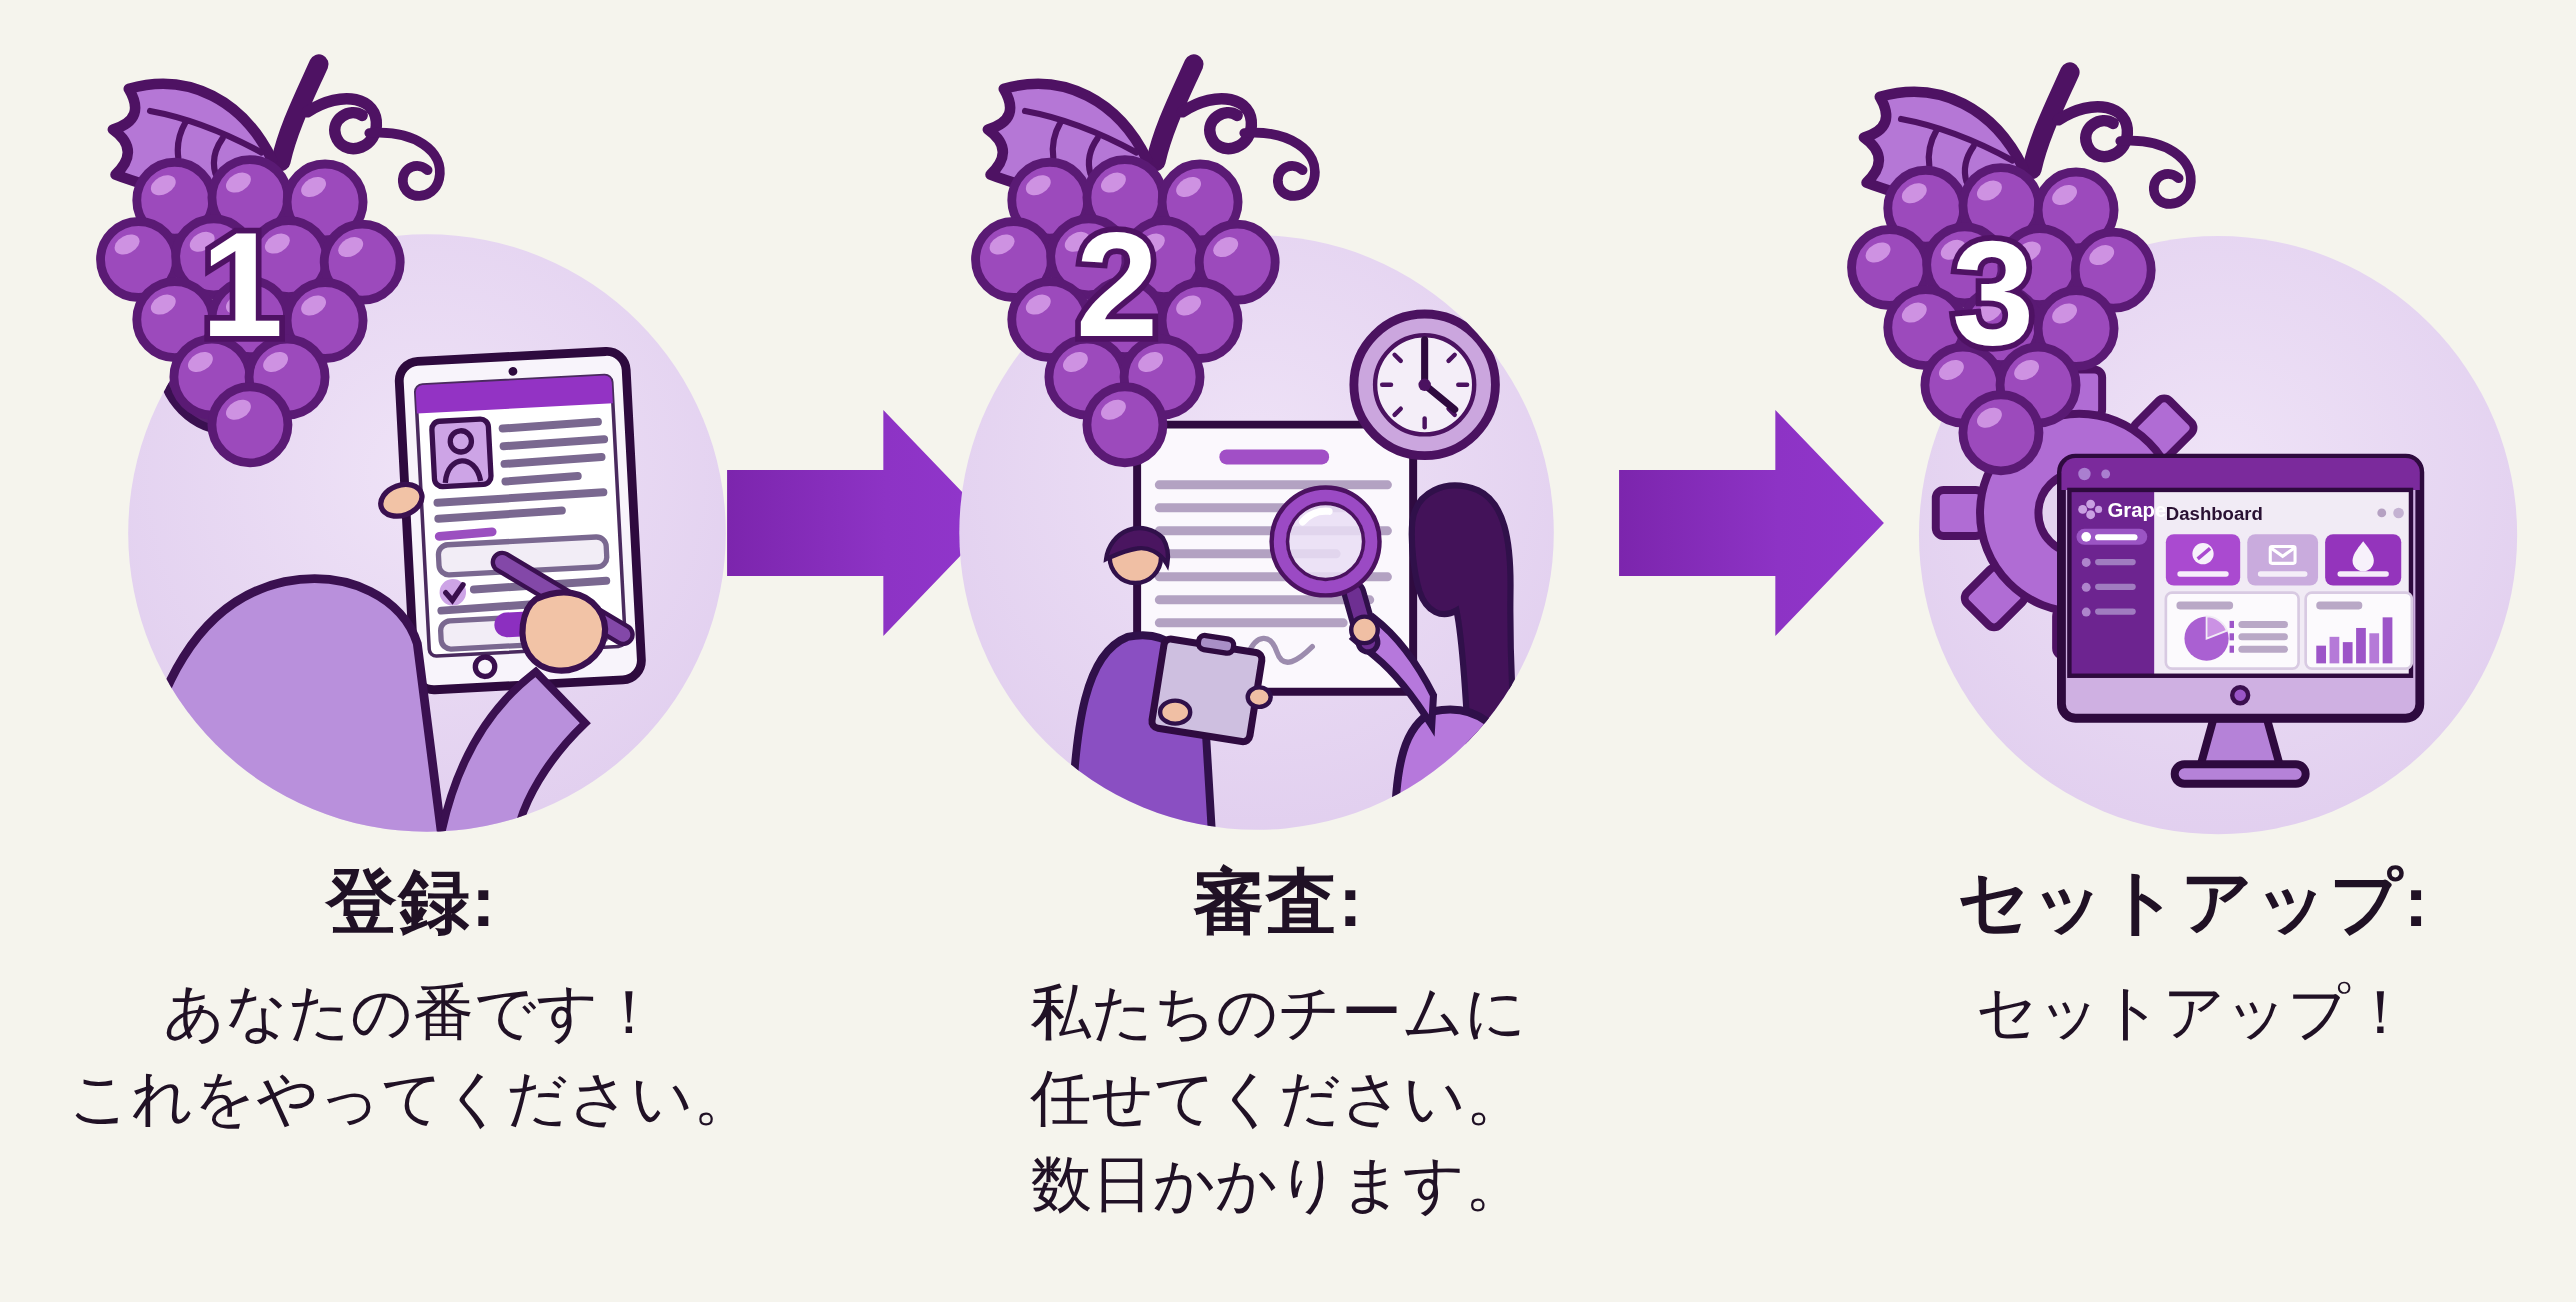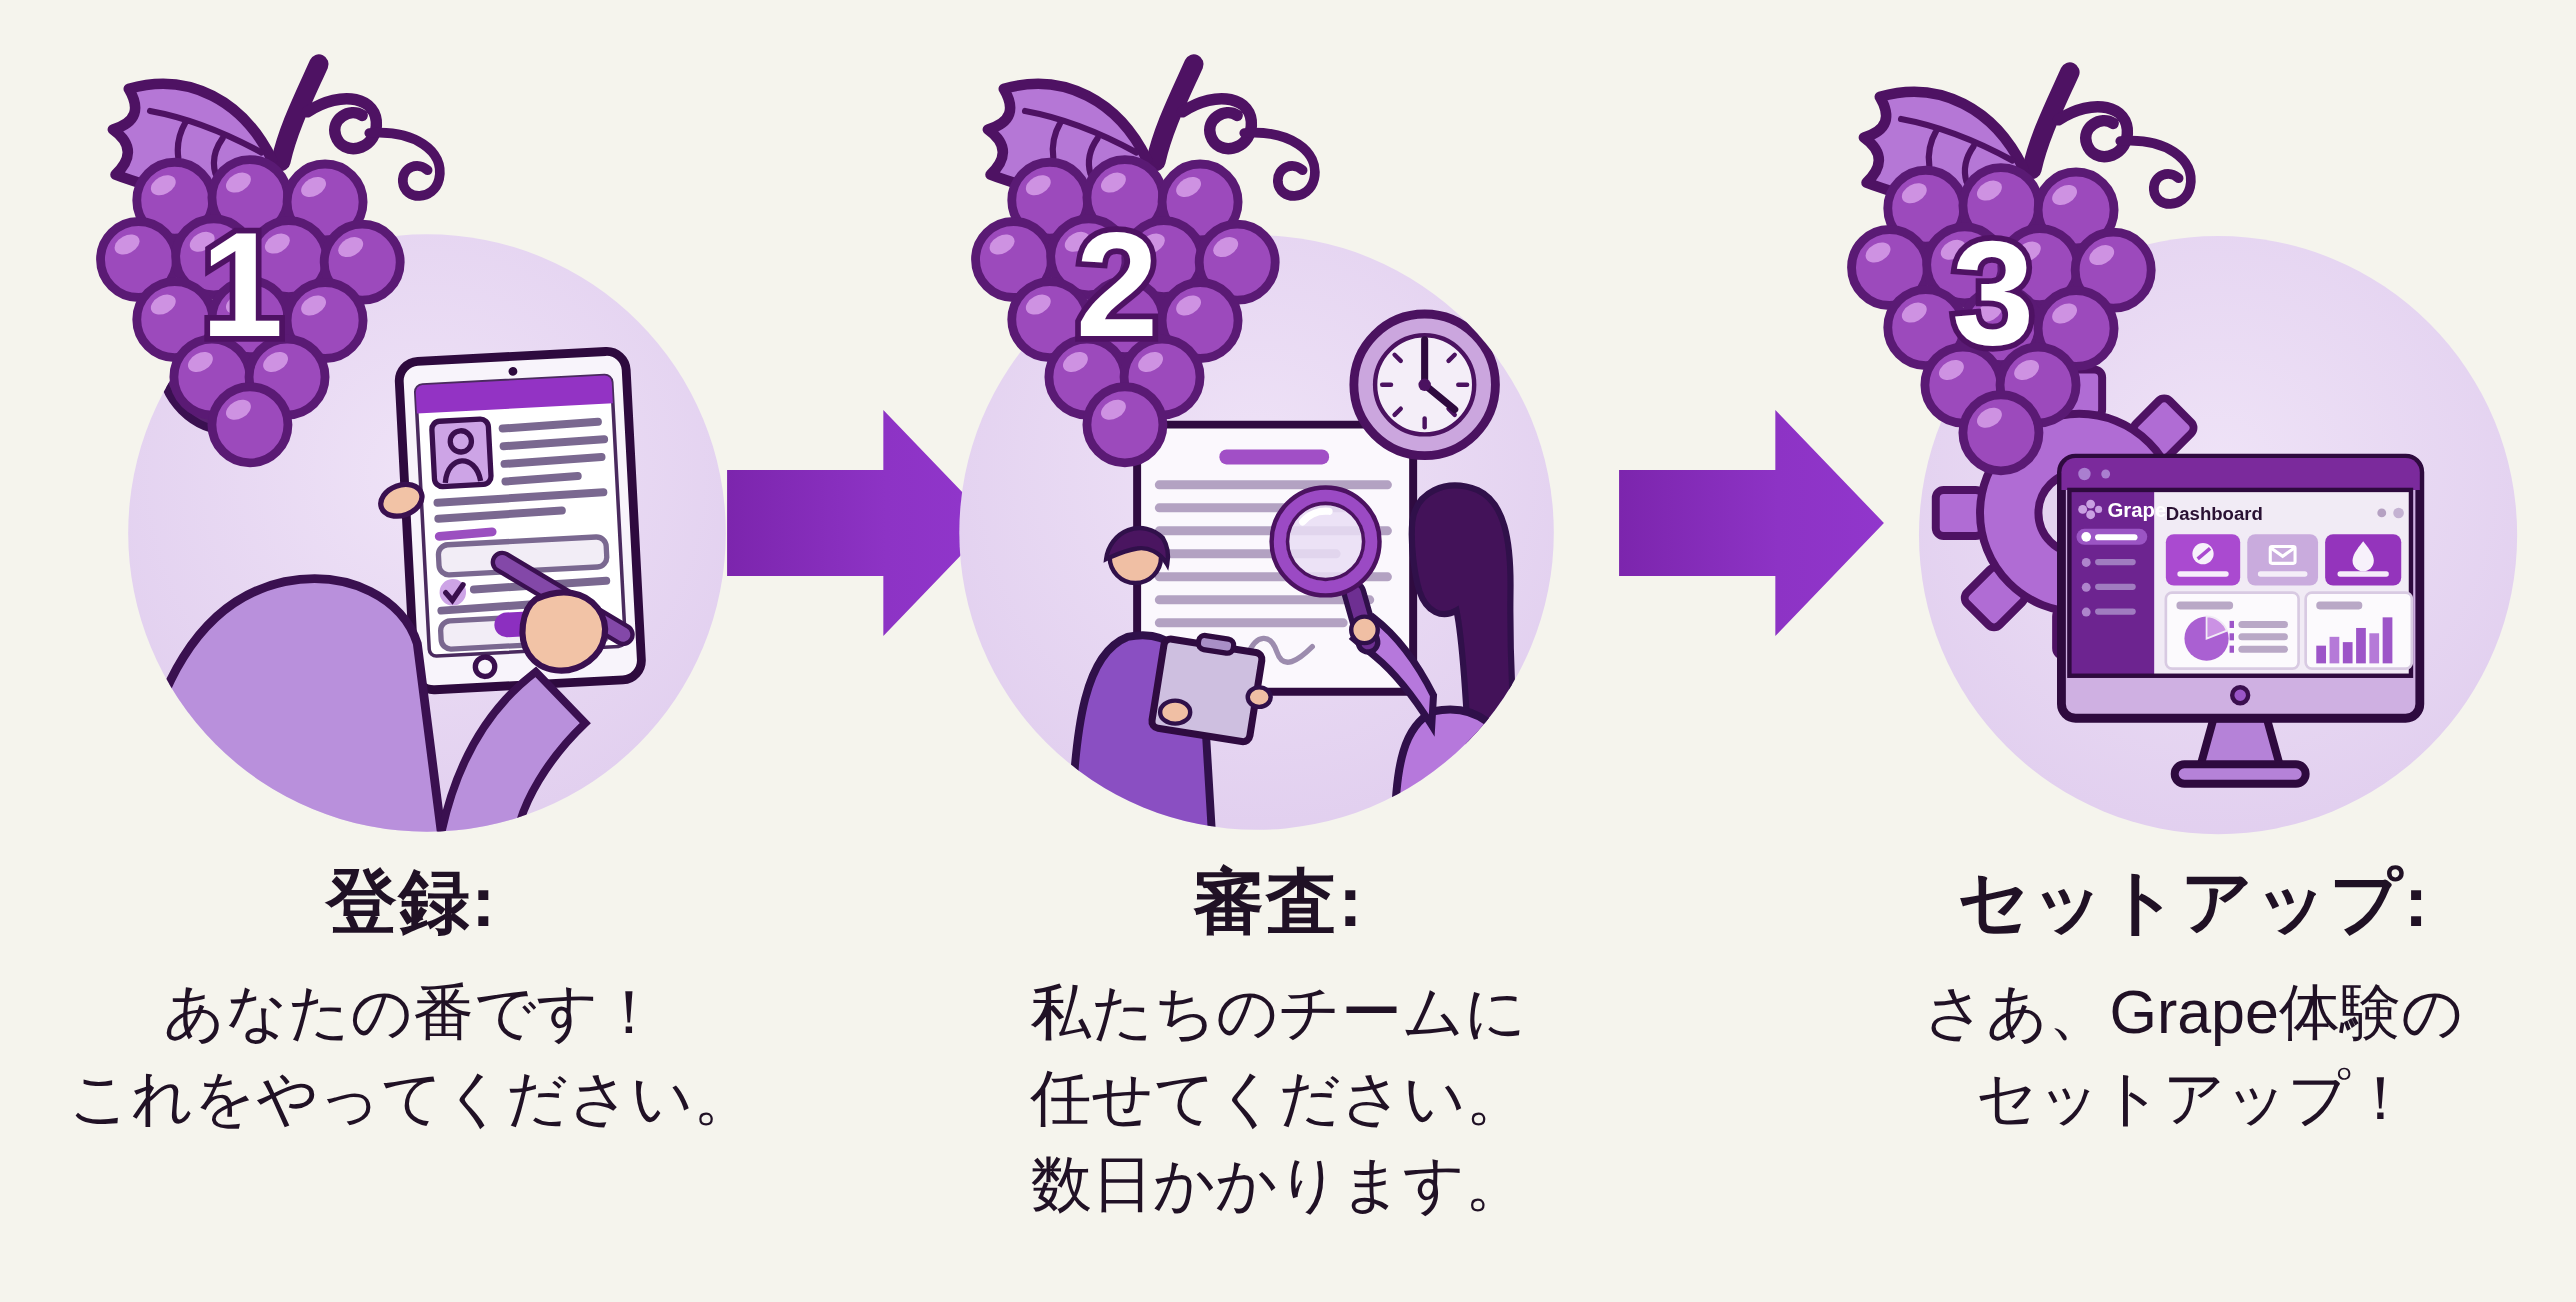--- a/index.html
+++ b/index.html
@@ -334,19 +334,18 @@
     <div class="step-title">登録:</div>
     <div class="step-body">
       <div>あなたの番です！</div>
       <div>これをやってください。</div>
     </div>
   </div>
 
   <div class="step-text" style="left:1831px;top:865px">
     <div class="step-title">セットアップ:</div>
     <div class="step-body">
-      <div>さあ、Grape体験の</div>
       <div>セットアップ！</div>
     </div>
   </div>
 
 </div>
 
 
 </body></html>

